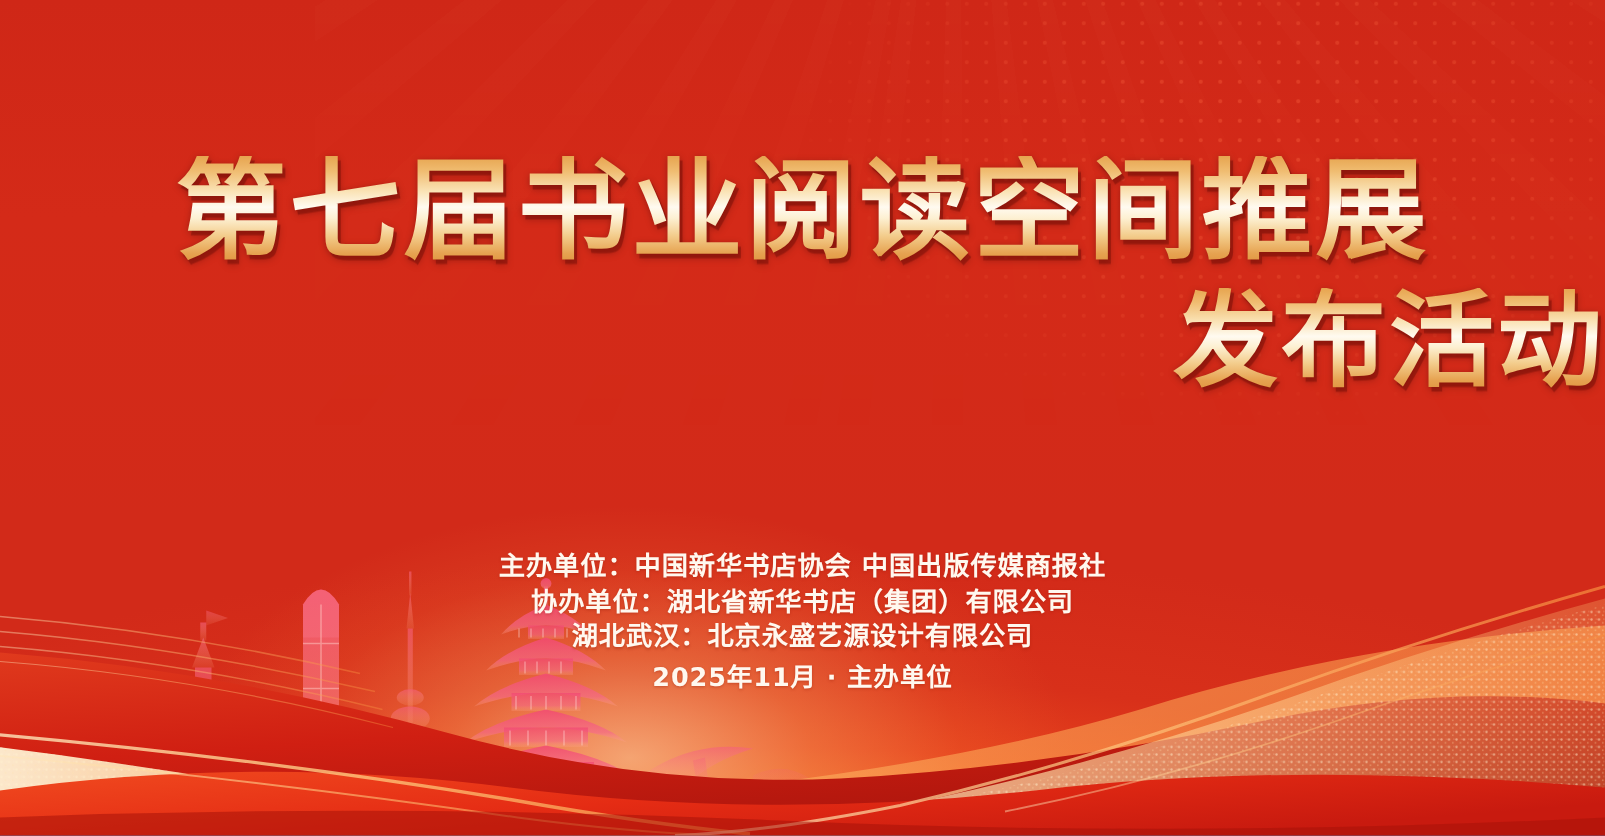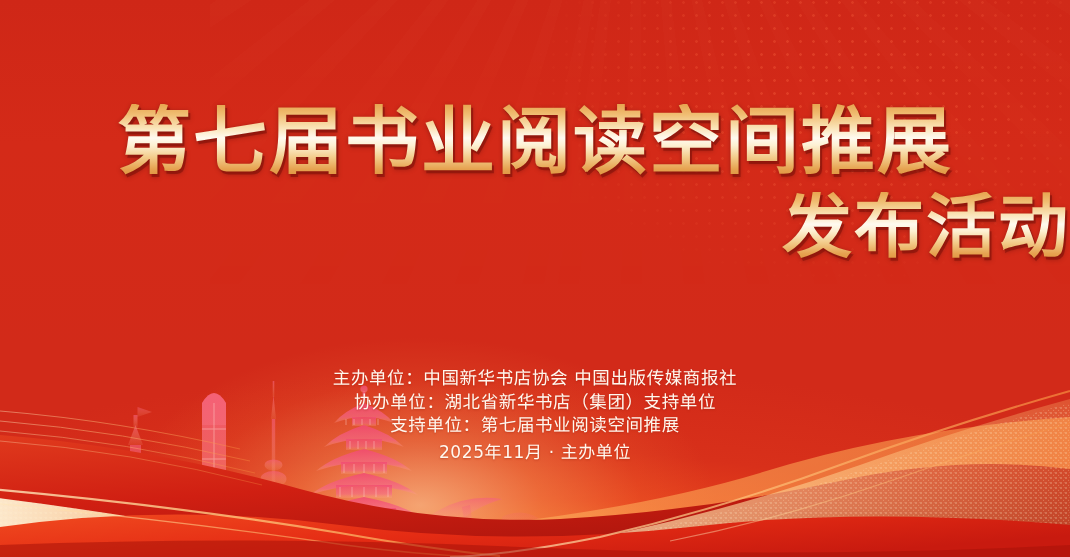--- a/index.html
+++ b/index.html
@@ -98,21 +98,21 @@
 
   
   .credits{
     position:absolute; left:0; right:0; top:367px;
     text-align:center;
     pointer-events:none;
   }
   .credit-line{
     color:#fff8ef;
     font-size:17.5px;
-    font-weight:normal;
+    font-weight:bold;
     letter-spacing:.6px;
     line-height:23.5px;
     text-shadow:0 1px 2px rgba(150,30,10,0.40);
     font-family:"DejaVu Sans","Liberation Sans",sans-serif;
     white-space:nowrap;
   }
   .credit-line.date{ margin-top:3px; font-size:17px; }
 </style>
 </head>
 <body>
@@ -299,18 +299,18 @@
     <path d="M0 168 Q260 158 520 170 Q790 182 1070 168 L1070 180 L0 180 Z" fill="#a8120a" opacity="0.55"></path>
   </svg>
 
   <div class="title-wrap">
     <div class="t-line l1">第七届书业阅读空间推展</div>
     <div class="t-line l2">发布活动</div>
   </div>
 
   <div class="credits">
     <div class="credit-line">主办单位：中国新华书店协会  中国出版传媒商报社</div>
-    <div class="credit-line">协办单位：湖北省新华书店（集团）支持单位</div>
-    <div class="credit-line">支持单位：第七届书业阅读空间推展</div>
+    <div class="credit-line">协办单位：湖北省新华书店（集团）有限公司</div>
+    <div class="credit-line">湖北武汉：北京永盛艺源设计有限公司</div>
     <div class="credit-line date">2025年11月 · 主办单位</div>
   </div>
 
 </div>
 
 </body></html>

